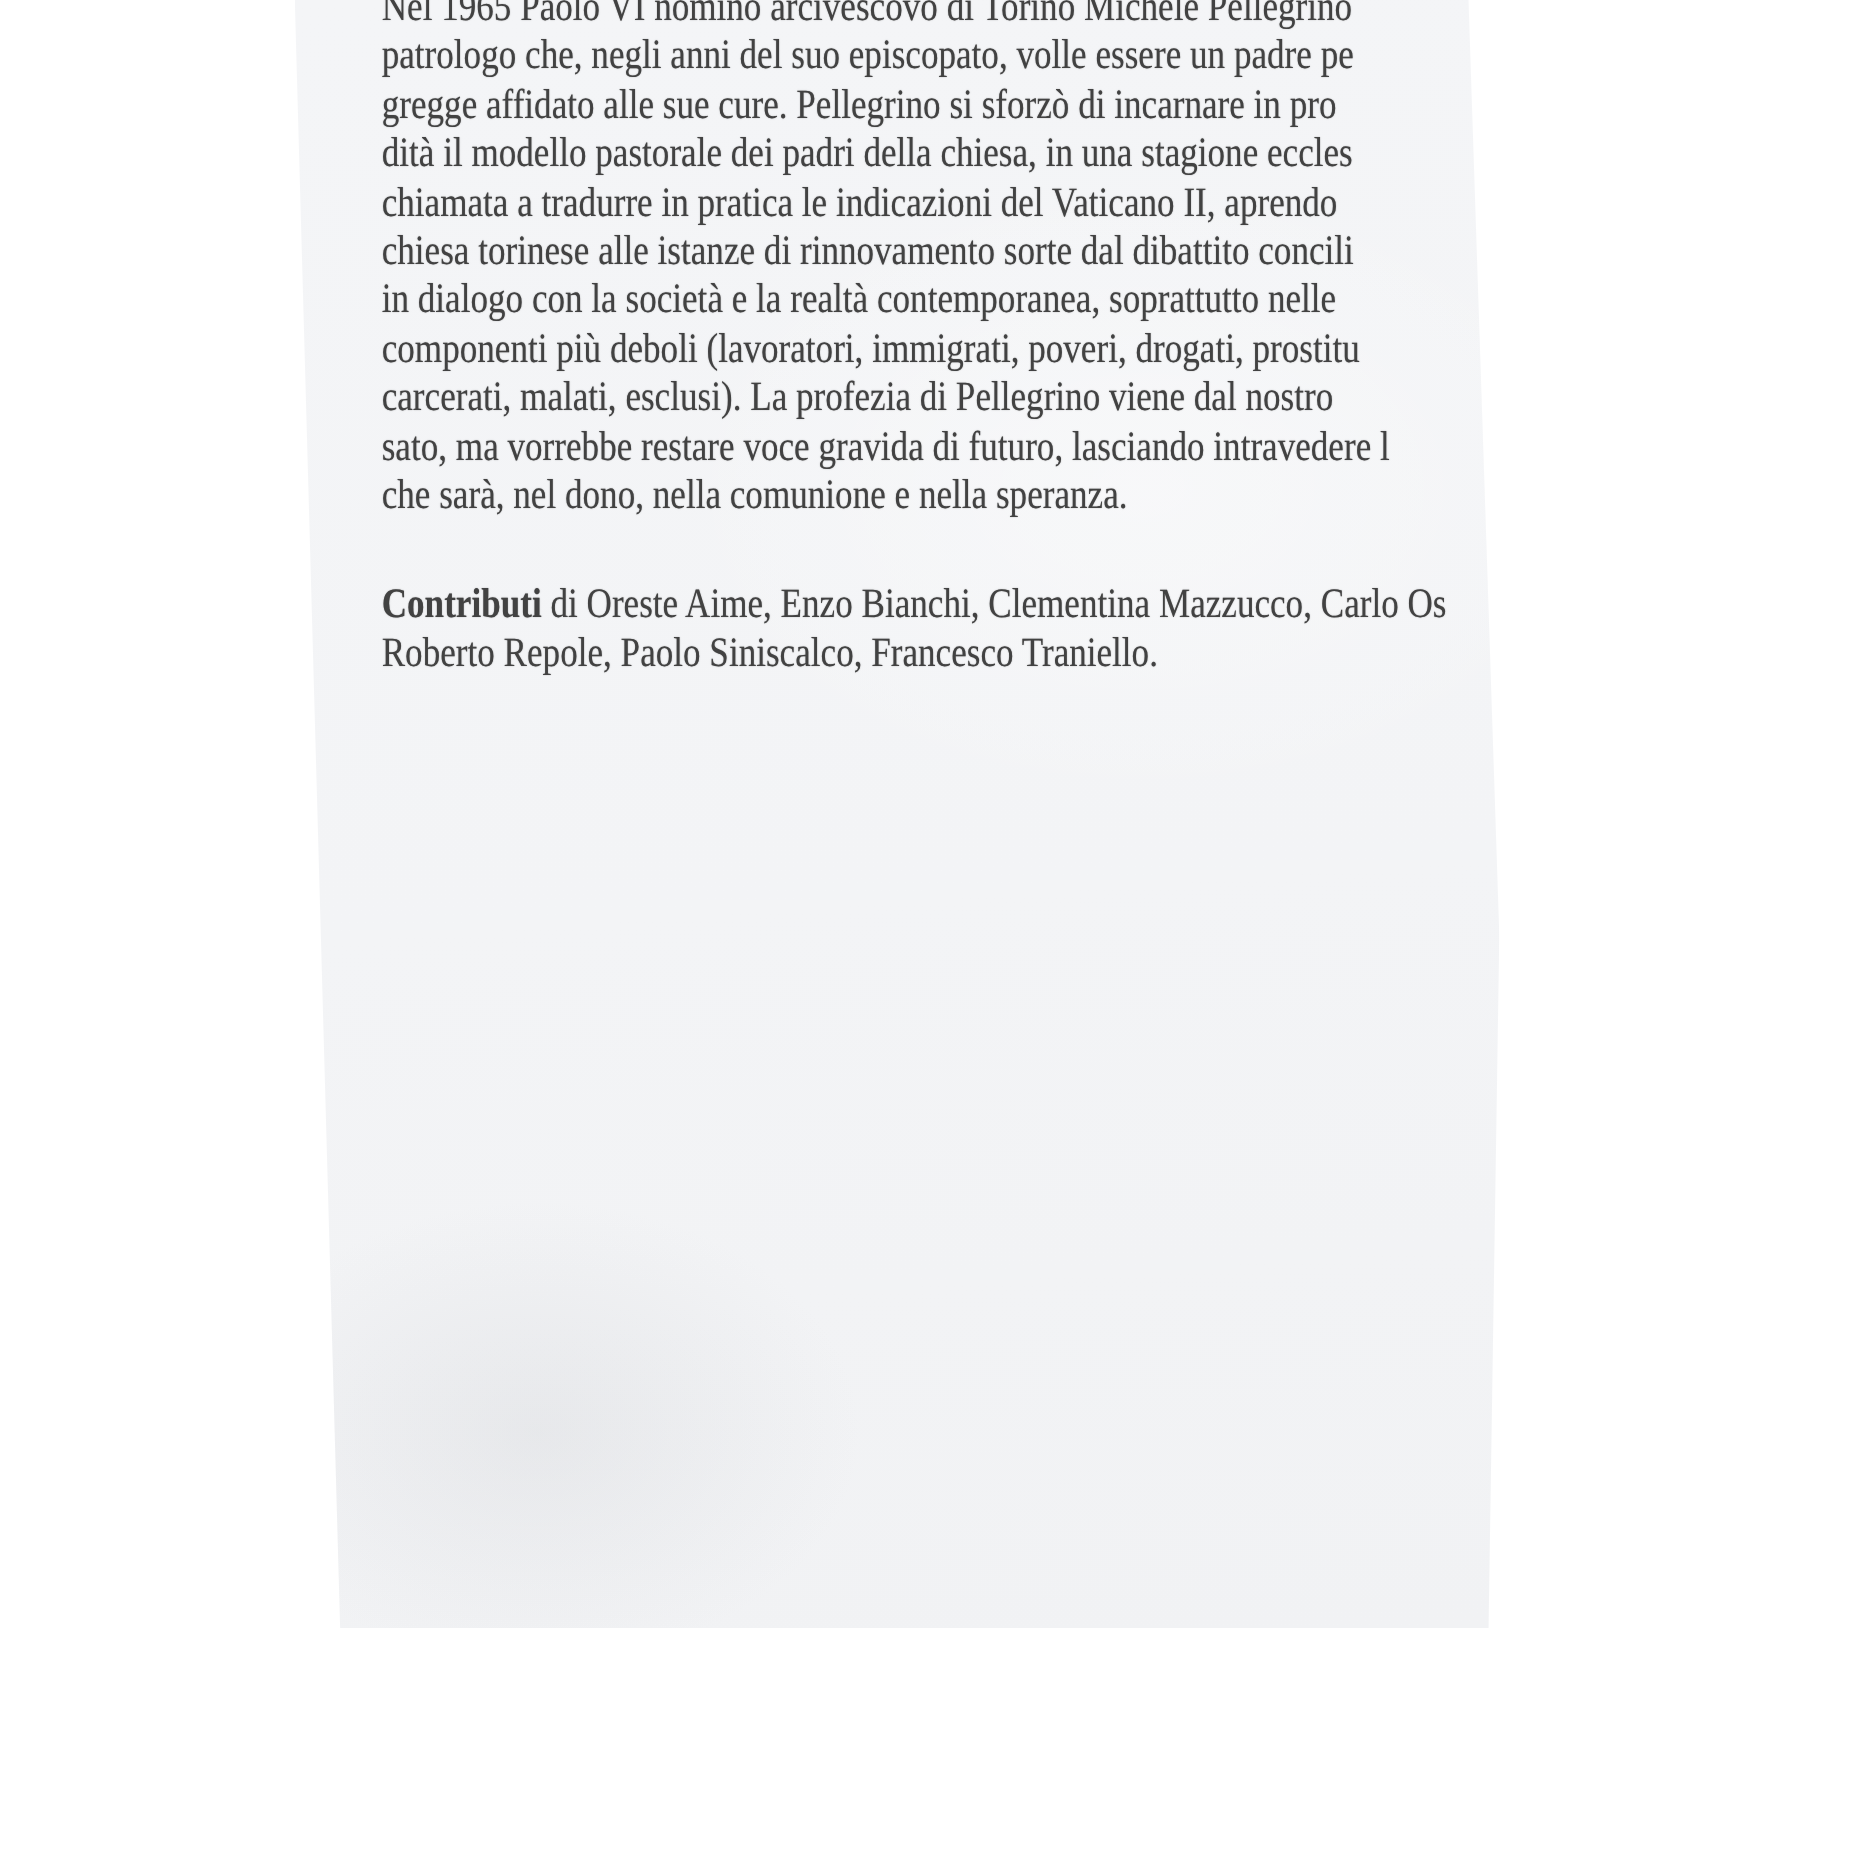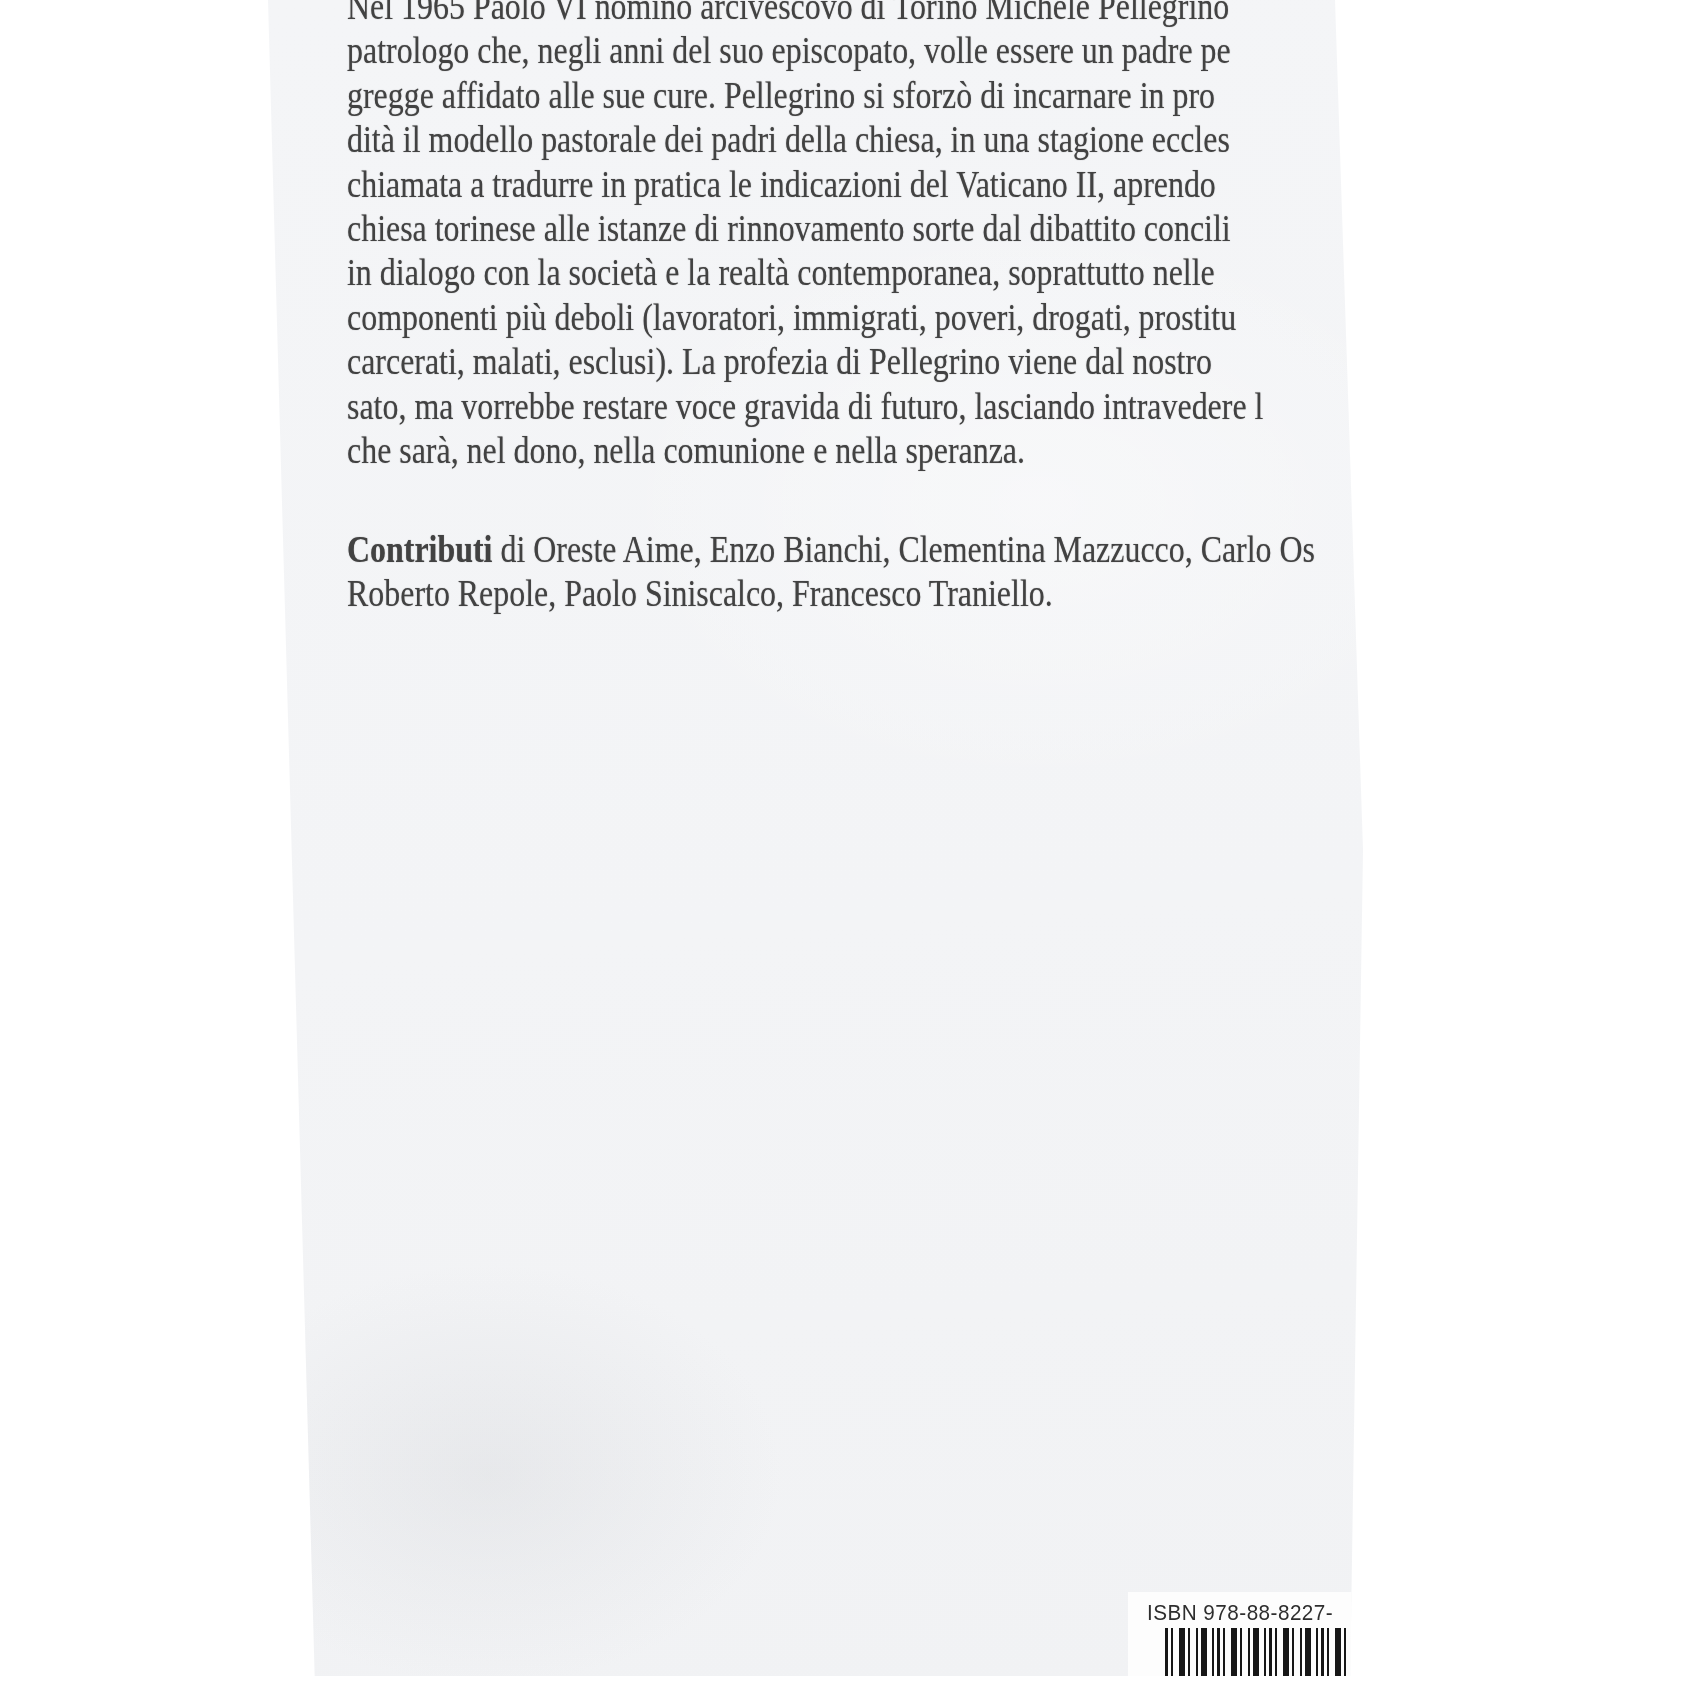--- a/index.html
+++ b/index.html
@@ -10,21 +10,21 @@
     background: #ffffff;
     overflow: hidden;
     font-family: "Liberation Serif", serif;
   }
   
   .cover {
     position: absolute;
     left: 268px;
     top: 0;
     width: 1100px;
-    height: 1676px;
+    height: 1480px;
     background:
       radial-gradient(ellipse 420px 300px at 20% 88%, rgba(206,208,212,0.30), transparent 70%),
       radial-gradient(ellipse 600px 400px at 70% 30%, rgba(255,255,255,0.35), transparent 75%),
       linear-gradient(176deg, #f4f5f7 0%, #f3f4f6 55%, #f1f2f4 100%);
     clip-path: polygon(0px 0px, 1067px 0px, 1095px 850px, 1082px 1688px, 47px 1688px);
     overflow: hidden;
   }
   .textblock {
     position: absolute;
     left: 79px;

